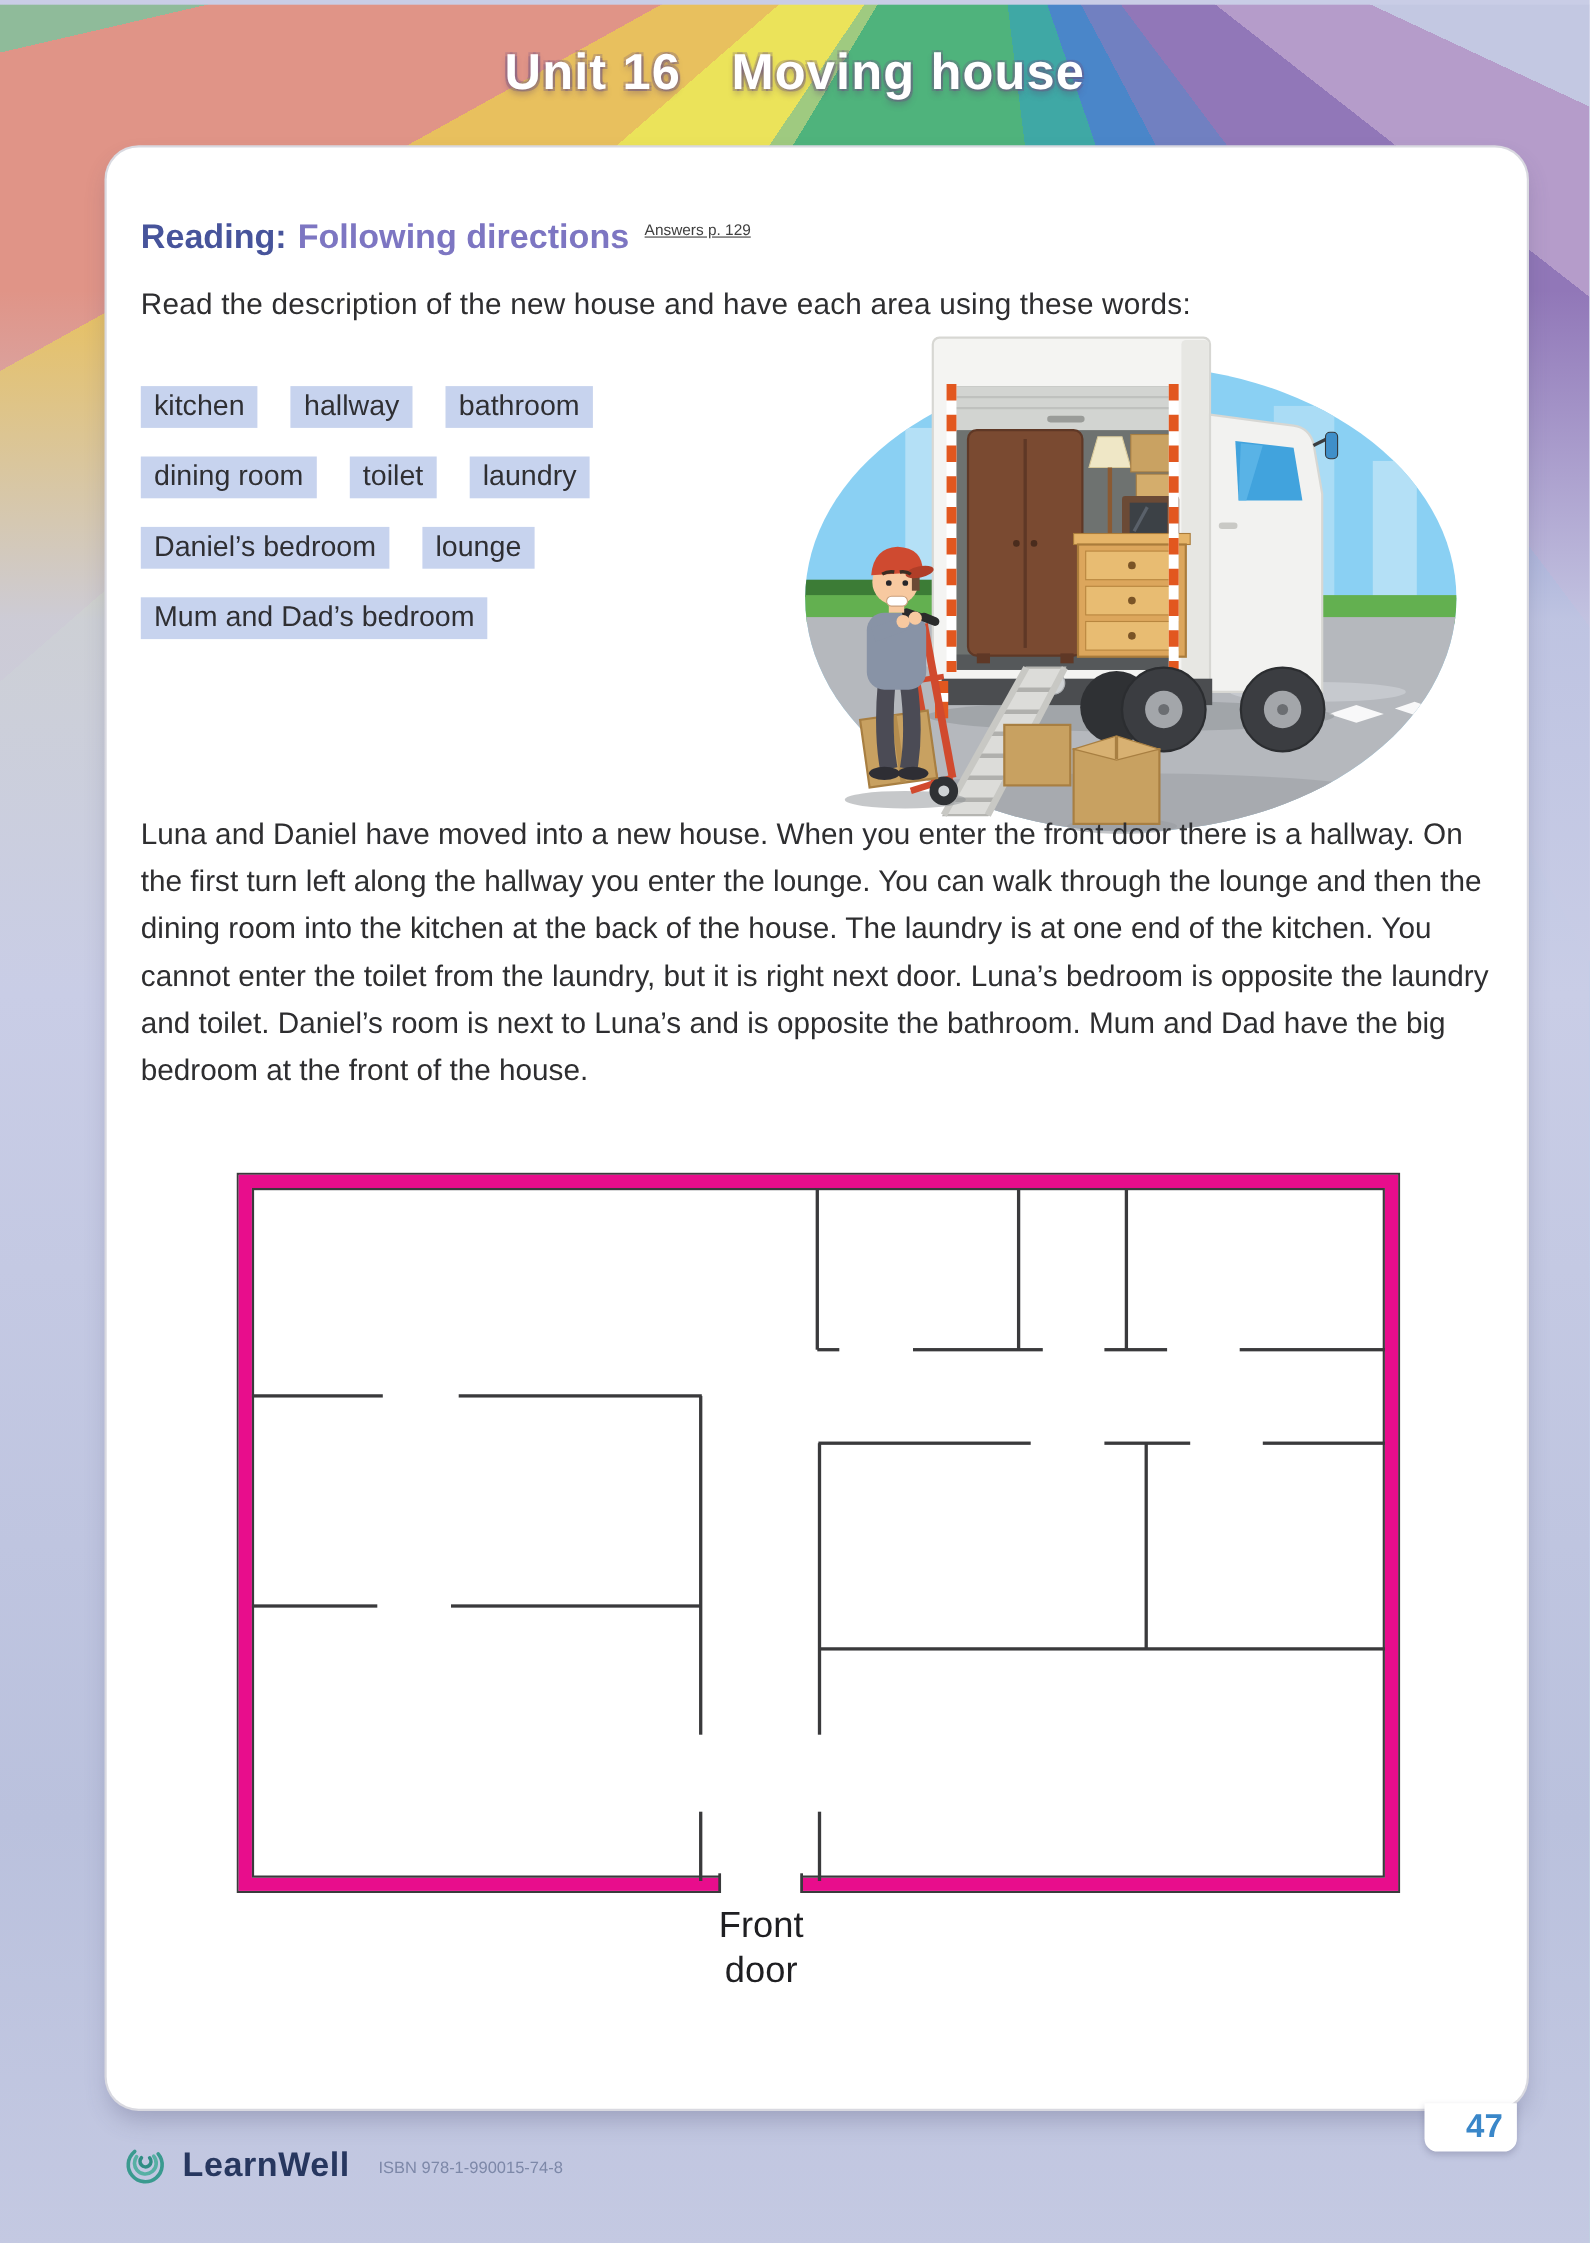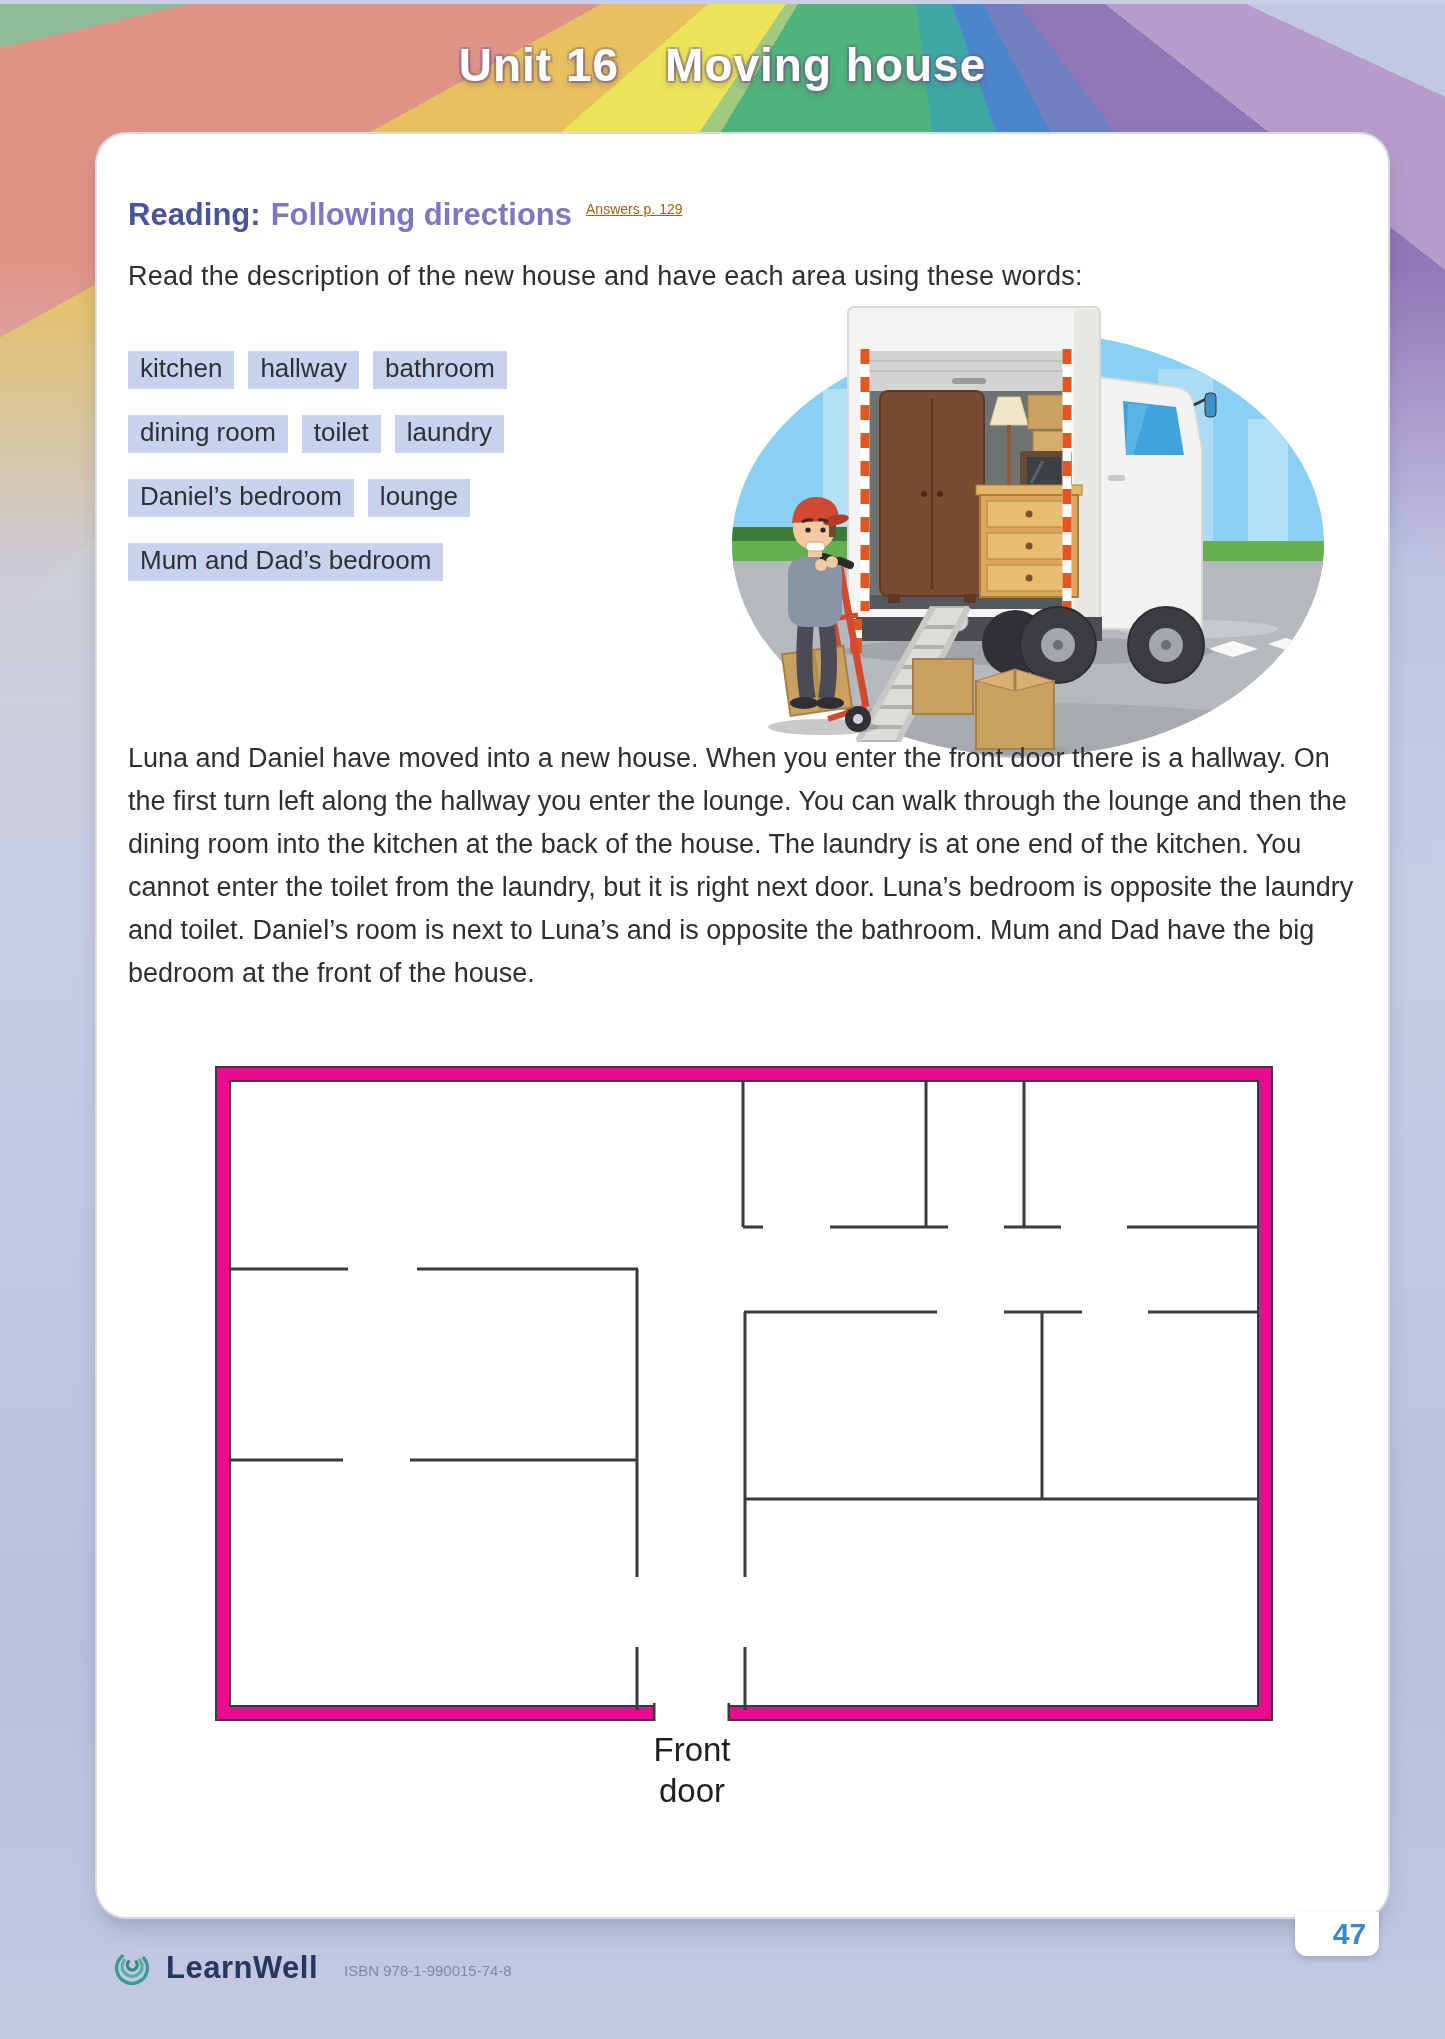--- a/index.html
+++ b/index.html
@@ -26,27 +26,27 @@
   .unit-title .gap{display:inline-block;width:46px;}
 
   
   .card{position:absolute;left:100px;top:133px;width:1285px;height:1777px;background:#ffffff;
     border-radius:26px;
     box-shadow:0 0 0 3px #ffffff, 0 0 0 5px #d9d9e0, 0 12px 22px rgba(70,70,105,.30);}
 
   .section-heading{position:absolute;left:28px;top:60px;white-space:nowrap;}
   .section-heading .lbl{font-size:31px;font-weight:800;color:#47549b;}
   .section-heading .ttl{font-size:31px;font-weight:700;color:#7d76c2;margin-left:10px;}
-  .section-heading .answers{font-size:14px;color:#a16207;text-decoration:underline;
+  .section-heading .answers{font-size:14px;color:#404040;text-decoration:underline;
     margin-left:14px;position:relative;top:-11px;font-weight:400;}
 
   .instructions{position:absolute;left:28px;top:124px;font-size:27px;color:#2e2e30;letter-spacing:.2px;}
 
   .word-bank{position:absolute;left:28px;top:214px;display:flex;flex-direction:column;gap:26px;}
-  .wb-row{display:flex;gap:14px;}
+  .wb-row{display:flex;gap:30px;}
   .chip{display:inline-block;background:#c7d3ee;color:#2f2f33;font-size:26px;
     padding:2px 12px 5px 12px;white-space:nowrap;}
 
   .illustration{position:absolute;left:628px;top:162px;width:600px;height:460px;}
 
   .passage{position:absolute;left:28px;top:600px;width:1240px;font-size:27px;line-height:43px;color:#2e2e30;}
 
   .floor-plan{position:absolute;left:115px;top:929px;width:1058px;height:655px;}
   .floor-plan svg{width:100%;height:100%;display:block;}
 

